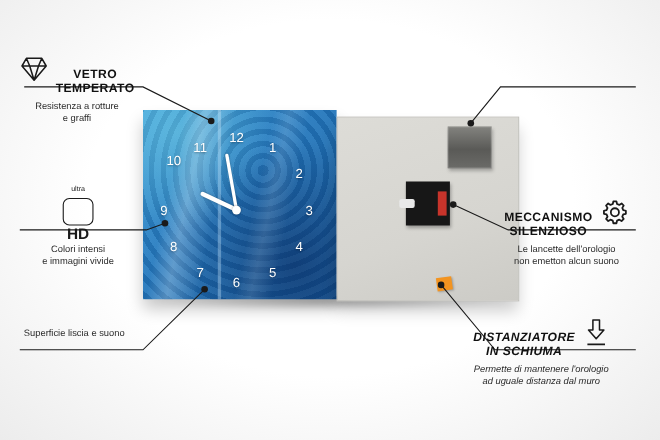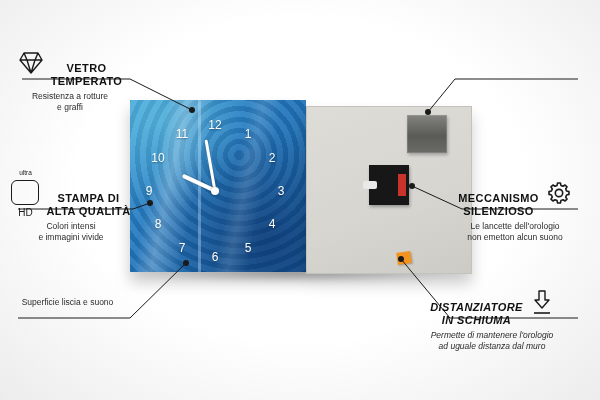--- a/index.html
+++ b/index.html
@@ -9,41 +9,41 @@
     font-family:"Liberation Sans", sans-serif;color:#1a1a1a;
   }
   
   .callout{position:absolute;text-align:center;}
   .co-head{display:flex;align-items:center;justify-content:center;gap:7px;height:33px;}
   .co-title{font-weight:700;font-size:11px;line-height:13px;letter-spacing:.4px;white-space:pre-line;color:#111;margin-top:24px;}
   .co-desc{margin-top:12px;font-size:8.5px;line-height:10.5px;color:#2b2b2b;white-space:pre-line;}
   .co-icon{display:inline-flex;align-items:center;justify-content:center;flex:0 0 auto;}
   .hd-badge{width:26px;height:23px;border:1.5px solid #1a1a1a;border-radius:6px;flex-direction:column;}
   .hd-top{font-size:6.5px;line-height:7px;}
-  .hd-bottom{font-size:10px;line-height:9px;font-weight:400;margin-top:32px;}
+  .hd-bottom{font-size:14px;line-height:9px;font-weight:700;margin-top:32px;}
   
   .front-panel{
     position:absolute;left:130px;top:100px;width:176px;height:172px;
     background:
       radial-gradient(circle at 18% 12%, rgba(130,225,235,.38), transparent 42%),
       radial-gradient(circle at 78% 82%, rgba(8,32,84,.5), transparent 58%),
       repeating-radial-gradient(circle at 62% 32%, rgba(12,58,110,.20) 0 5px, rgba(255,255,255,.06) 5px 11px),
       linear-gradient(135deg,#41a1da 0%, #2478bd 45%, #165c9d 100%);
     box-shadow:0 10px 14px rgba(0,0,0,.22);
   }
   .front-panel .sheen{
     position:absolute;inset:0;
     background:linear-gradient(102deg, transparent 18%, rgba(255,255,255,.24) 27%, transparent 40%, transparent 56%, rgba(255,255,255,.12) 63%, transparent 72%);
   }
   .front-panel .seam{position:absolute;left:68px;top:0;width:3px;height:100%;background:rgba(205,235,255,.35);}
   .num{position:absolute;transform:translate(-50%,-50%);color:#fff;font-size:12px;text-shadow:0 1px 2px rgba(0,0,0,.35);}
   .p12{left:85px;top:25px;} .p1{left:118px;top:34px;} .p2{left:142px;top:58px;}
   .p3{left:151px;top:91px;} .p4{left:142px;top:124px;} .p5{left:118px;top:148px;}
   .p6{left:85px;top:157px;} .p7{left:52px;top:148px;} .p8{left:28px;top:124px;}
-  .p9{left:19px;top:91px;}  .p10{left:28px;top:58px;}  .p11{left:52px;top:34px;}
+  .p9{left:19px;top:91px;}  .p10{left:28px;top:46px;}  .p11{left:52px;top:34px;}
   .hand{position:absolute;left:85px;background:#fff;transform-origin:50% 100%;border-radius:2px;box-shadow:0 0 2px rgba(0,0,0,.3);}
   .hand.minute{width:3px;height:52px;top:39px;transform:translateX(-50%) rotate(-10deg);}
   .hand.hour{width:3.5px;height:36px;top:55px;transform:translateX(-50%) rotate(-65deg);}
   .hub{position:absolute;left:85px;top:91px;width:8px;height:8px;border-radius:50%;background:#fff;transform:translate(-50%,-50%);box-shadow:0 0 2px rgba(0,0,0,.4);}
   
   .back-panel{
     position:absolute;left:306px;top:106px;width:164px;height:166px;
     background:linear-gradient(160deg,#dddcd7 0%, #d6d5d0 60%, #cccbc6 100%);
     border:1px solid #c3c2bd;box-shadow:0 10px 14px rgba(0,0,0,.2);
   }
@@ -125,22 +125,20 @@
     <div class="co-desc">Resistenza a rotture
 e graffi</div>
   </div>
 
   <div class="callout" style="left:6px;top:176px;width:130px;">
     <div class="co-head">
       <span class="co-icon hd-badge">
         <span class="hd-top">ultra</span>
         <span class="hd-bottom">HD</span>
       </span>
-      <div class="co-title">STAMPA DI
-ALTA QUALITÀ</div>
     </div>
     <div class="co-desc">Colori intensi
 e immagini vivide</div>
   </div>
 
   <div class="callout" style="left:0px;top:285px;width:135px;">
     <div class="co-desc">Superficie liscia e suono</div>
   </div>
 
 

